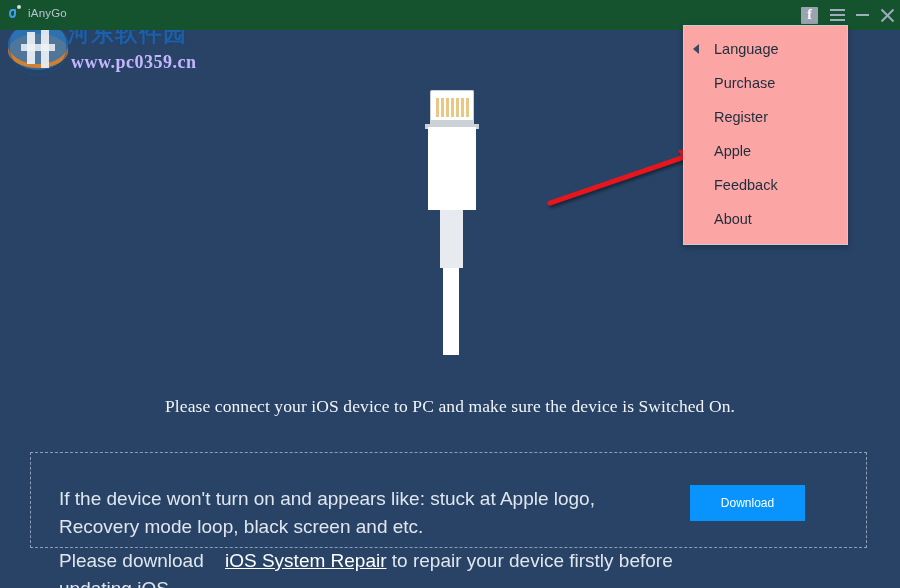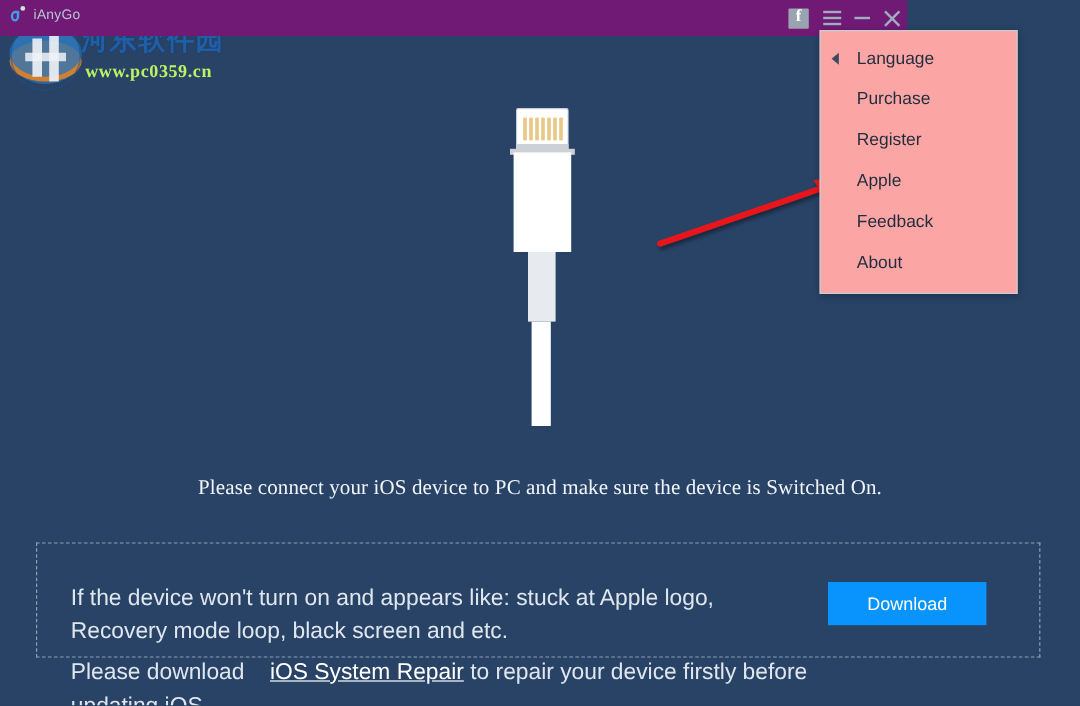--- a/index.html
+++ b/index.html
@@ -12,22 +12,22 @@
   #app {
     position: relative;
     width: 900px; height: 588px;
     background: #284366;
     overflow: hidden;
   }
 
   
   #titlebar {
     position: absolute; left: 0; top: 0;
-    width: 756px; height: 30px;
-    background: #701a75;
+    width: 900px; height: 30px;
+    background: #14532d;
     z-index: 40;
   }
   #brand {
     position: absolute; left: 9px; top: 5px;
     display: flex; align-items: center; gap: 4px;
   }
   #brand-mark {
     width: 15px; height: 15px;
     position: relative;
   }
@@ -103,22 +103,22 @@
     font-size: 23px;
     color: #1f5fa8;
     letter-spacing: 1px;
     text-shadow: 0 0 1px rgba(20,50,90,.6);
     white-space: nowrap;
   }
   #wm-url {
     position: absolute; left: 66px; top: 46px;
     font-family: "Liberation Serif", serif;
     font-weight: bold;
-    font-size: 15px;
-    color: #bef264;
+    font-size: 18px;
+    color: #c4b5fd;
     letter-spacing: .5px;
     white-space: nowrap;
     text-align: center;
   }
 
   
   #cable { position: absolute; left: 424px; top: 90px; width: 56px; height: 265px; z-index: 5; }
   #cable-tip {
     position: absolute; left: 6px; top: 0px;
     width: 44px; height: 30px;
@@ -223,25 +223,25 @@
   }
   #notice-line-2 { margin-top: 6px; }
   #repair-link {
     color: #ffffff;
     text-decoration: underline;
     cursor: pointer;
     margin-left: 16px;
   }
   #download-button {
     position: absolute; left: 659px; top: 32px;
-    width: 132px; height: 36px;
+    width: 115px; height: 36px;
     background: #0894fc;
     border: none;
     color: #ffffff;
-    font-size: 15px;
+    font-size: 12px;
     font-family: "Liberation Sans", sans-serif;
     cursor: pointer;
     display: flex; align-items: center; justify-content: center;
   }
 </style>
 </head>
 <body>
 
 <div id="app">
 

